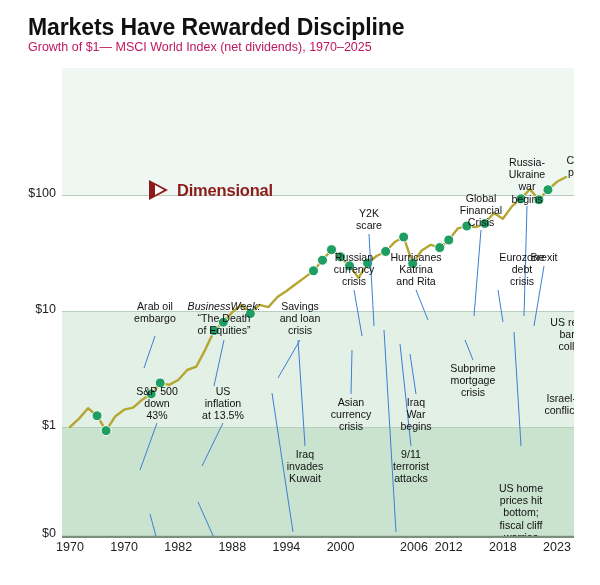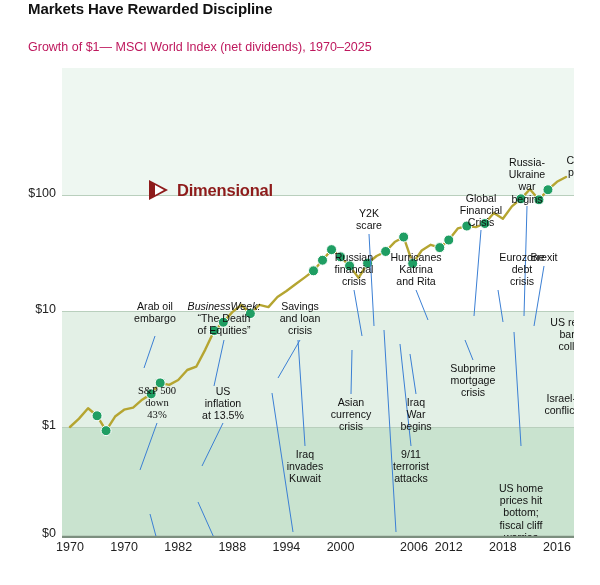--- a/index.html
+++ b/index.html
@@ -15,22 +15,22 @@
     overflow: hidden;
   }
   #page {
     position: relative;
     width: 600px;
     height: 585px;
   }
   #title {
     position: absolute;
     left: 28px;
-    top: 0;
-    font-size: 15px;
+    top: 14px;
+    font-size: 23px;
     font-weight: bold;
     color: #111111;
     letter-spacing: -0.1px;
   }
   #subtitle {
     position: absolute;
     left: 28px;
     top: 40px;
     font-size: 12.5px;
     color: #be185d;
@@ -211,21 +211,21 @@
           <polygon points="1,2 1,22 20,12" fill="#8e1b1b"></polygon>
           <polygon points="7,7 7,17 16,12" fill="#ffffff"></polygon>
         </svg>
       </span>
       <span class="word">Dimensional</span>
     </div>
 
     <div id="anno-layer">
         <div class="anno center" style="left: 56px; top: 232px; width: 74px;">Arab oil
 embargo</div>
-        <div class="anno center" style="left: 62px; top: 317px; width: 66px; font-family: Liberation Serif, serif;">S&amp;P 500
+        <div class="anno center" style="left: 62px; top: 317px; width: 66px;">S&amp;P 500
 down
 43%</div>
         <div class="anno center" style="left: 118px; top: 232px; width: 88px;"><span class="ital">BusinessWeek:</span>
 “The Death
 of Equities”</div>
         <div class="anno center" style="left: 130px; top: 317px; width: 62px;">US
 inflation
 at 13.5%</div>
         <div class="anno center" style="left: 204px; top: 232px; width: 68px;">Savings
 and loan
@@ -233,21 +233,21 @@
         <div class="anno center" style="left: 182px; top: 466px; width: 98px;">Dow drops
 23% on
 Black Monday</div>
         <div class="anno center" style="left: 212px; top: 380px; width: 62px;">Iraq
 invades
 Kuwait</div>
         <div class="anno center" style="left: 256px; top: 328px; width: 66px;">Asian
 currency
 crisis</div>
         <div class="anno center" style="left: 258px; top: 183px; width: 68px;">Russian
-financial
+currency
 crisis</div>
         <div class="anno center" style="left: 282px; top: 139px; width: 50px;">Y2K
 scare</div>
         <div class="anno center" style="left: 300px; top: 466px; width: 68px;">Dot-com
 stock
 crash</div>
         <div class="anno center" style="left: 318px; top: 380px; width: 62px;">9/11
 terrorist
 attacks</div>
         <div class="anno center" style="left: 326px; top: 328px; width: 56px;">Iraq
@@ -298,16 +298,16 @@
   <div id="xlabels">
       <div class="xtick" style="left: 70px;">1970</div>
       <div class="xtick" style="left: 124.109px;">1970</div>
       <div class="xtick" style="left: 178.218px;">1982</div>
       <div class="xtick" style="left: 232.327px;">1988</div>
       <div class="xtick" style="left: 286.436px;">1994</div>
       <div class="xtick" style="left: 340.545px;">2000</div>
       <div class="xtick" style="left: 414px;">2006</div>
       <div class="xtick" style="left: 448.764px;">2012</div>
       <div class="xtick" style="left: 502.873px;">2018</div>
-      <div class="xtick" style="left: 556.982px;">2016</div>
+      <div class="xtick" style="left: 556.982px;">2023</div>
     </div>
 
 </div>
 
 </body></html>

